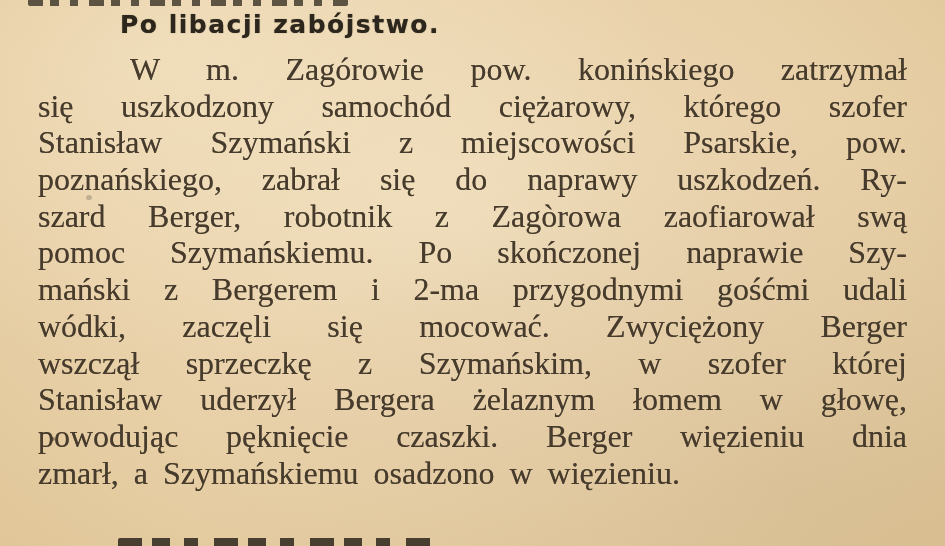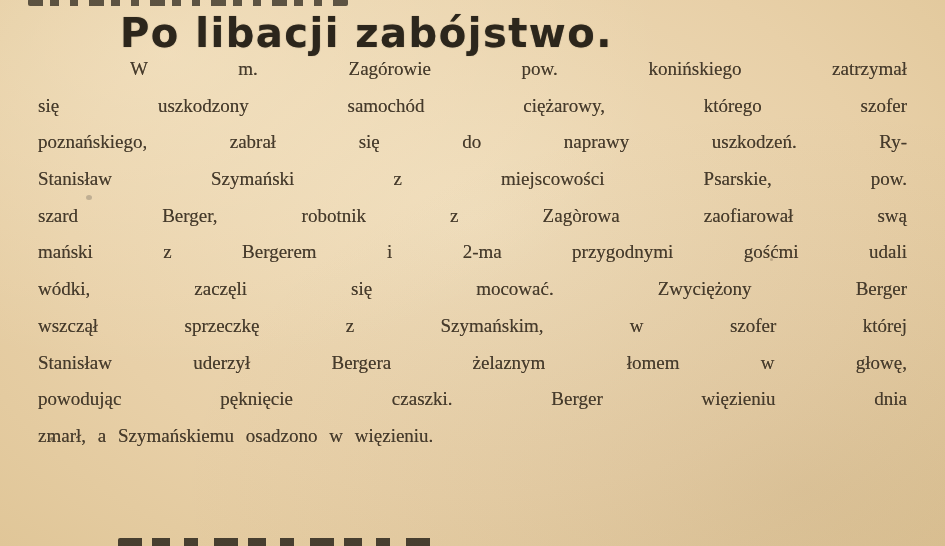--- a/index.html
+++ b/index.html
@@ -36,32 +36,32 @@
       var(--headline-ink) 0 24px, transparent 24px 34px,
       var(--headline-ink) 34px 52px, transparent 52px 66px,
       var(--headline-ink) 66px 80px, transparent 80px 96px);
   }
   .headline {
     position: absolute;
     left: 120px; top: 10px;
     margin: 0;
     font-family: "DejaVu Sans", "Liberation Sans", sans-serif;
     font-weight: 700;
-    font-size: 40px;
+    font-size: 25px;
     letter-spacing: 1.5px;
     color: var(--headline-ink);
     text-shadow: 0 0 1px rgba(40,32,20,0.55);
     white-space: nowrap;
   }
   .body {
     position: absolute;
     left: 38px; top: 51px;
     width: 869px;
     color: var(--ink);
-    font-size: 19px;
+    font-size: 32px;
     text-shadow: 0 0 0.6px rgba(60,48,32,0.6);
   }
   .line {
     height: 36.7px;
     line-height: 36.7px;
     text-align: justify;
     text-align-last: justify;
     white-space: nowrap;
     word-spacing: 2px;
   }
@@ -84,23 +84,24 @@
 
 <div class="paper" style="--paper: #e8d0a8; --paper-hi: #efdcba; --paper-lo: #e0c698; --ink: #463b2c; --headline-ink: #2c261c;">
 
   <div class="frag frag-top"></div>
 
   <h1 class="headline">Po libacji zabójstwo.</h1>
 
   <div class="body">
     <div class="line indent">W m. Zagórowie pow. konińskiego zatrzymał</div>
     <div class="line">się uszkodzony samochód ciężarowy, którego szofer</div>
+    <div class="line">Stanisław Szymański z miejscowości Psarskie, pow.</div>
     <div class="line">poznańskiego, zabrał się do naprawy uszkodzeń. Ry-</div>
-    <div class="line">Stanisław Szymański z miejscowości Psarskie, pow.</div>
     <div class="line">szard Berger, robotnik z Zagòrowa zaofiarował swą</div>
+    <div class="line">pomoc Szymańskiemu. Po skończonej naprawie Szy-</div>
     <div class="line">mański z Bergerem i 2-ma przygodnymi gośćmi udali</div>
     <div class="line">wódki, zaczęli się mocować. Zwyciężony Berger</div>
     <div class="line">wszczął sprzeczkę z Szymańskim, w szofer której</div>
     <div class="line">Stanisław uderzył Bergera żelaznym łomem w głowę,</div>
     <div class="line">powodując pęknięcie czaszki. Berger więzieniu dnia</div>
     <div class="line last">zmarł, a Szymańskiemu osadzono w więzieniu.</div>
   </div>
 
   <div class="frag frag-bottom"></div>
 

